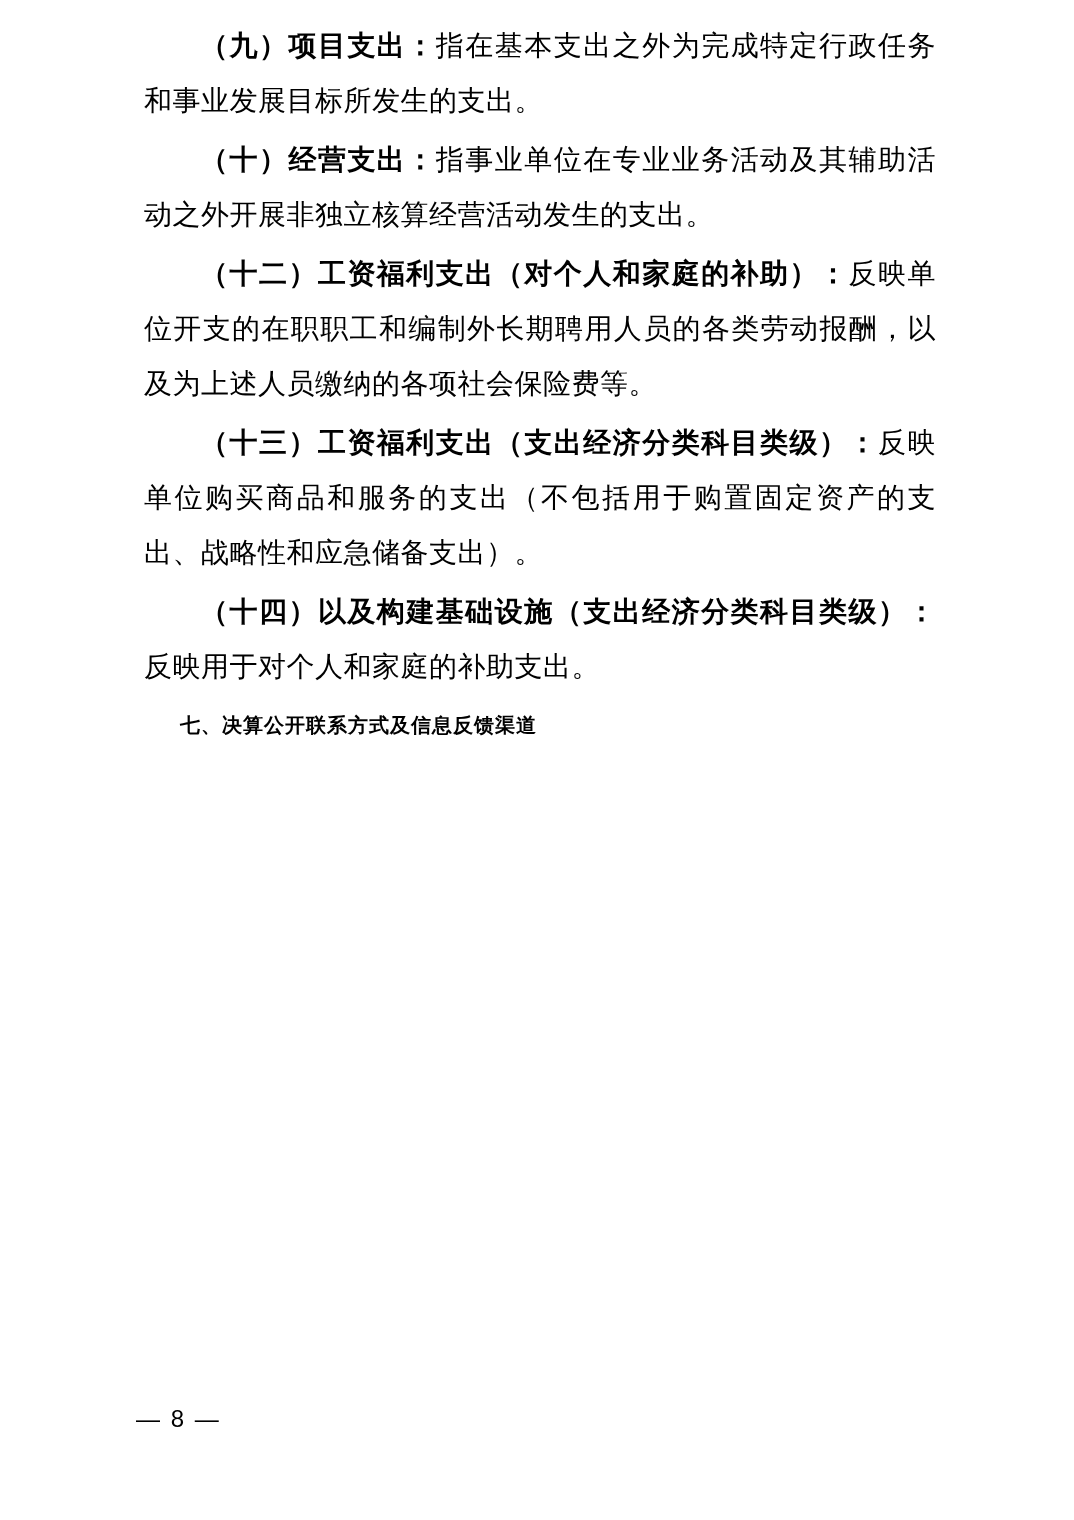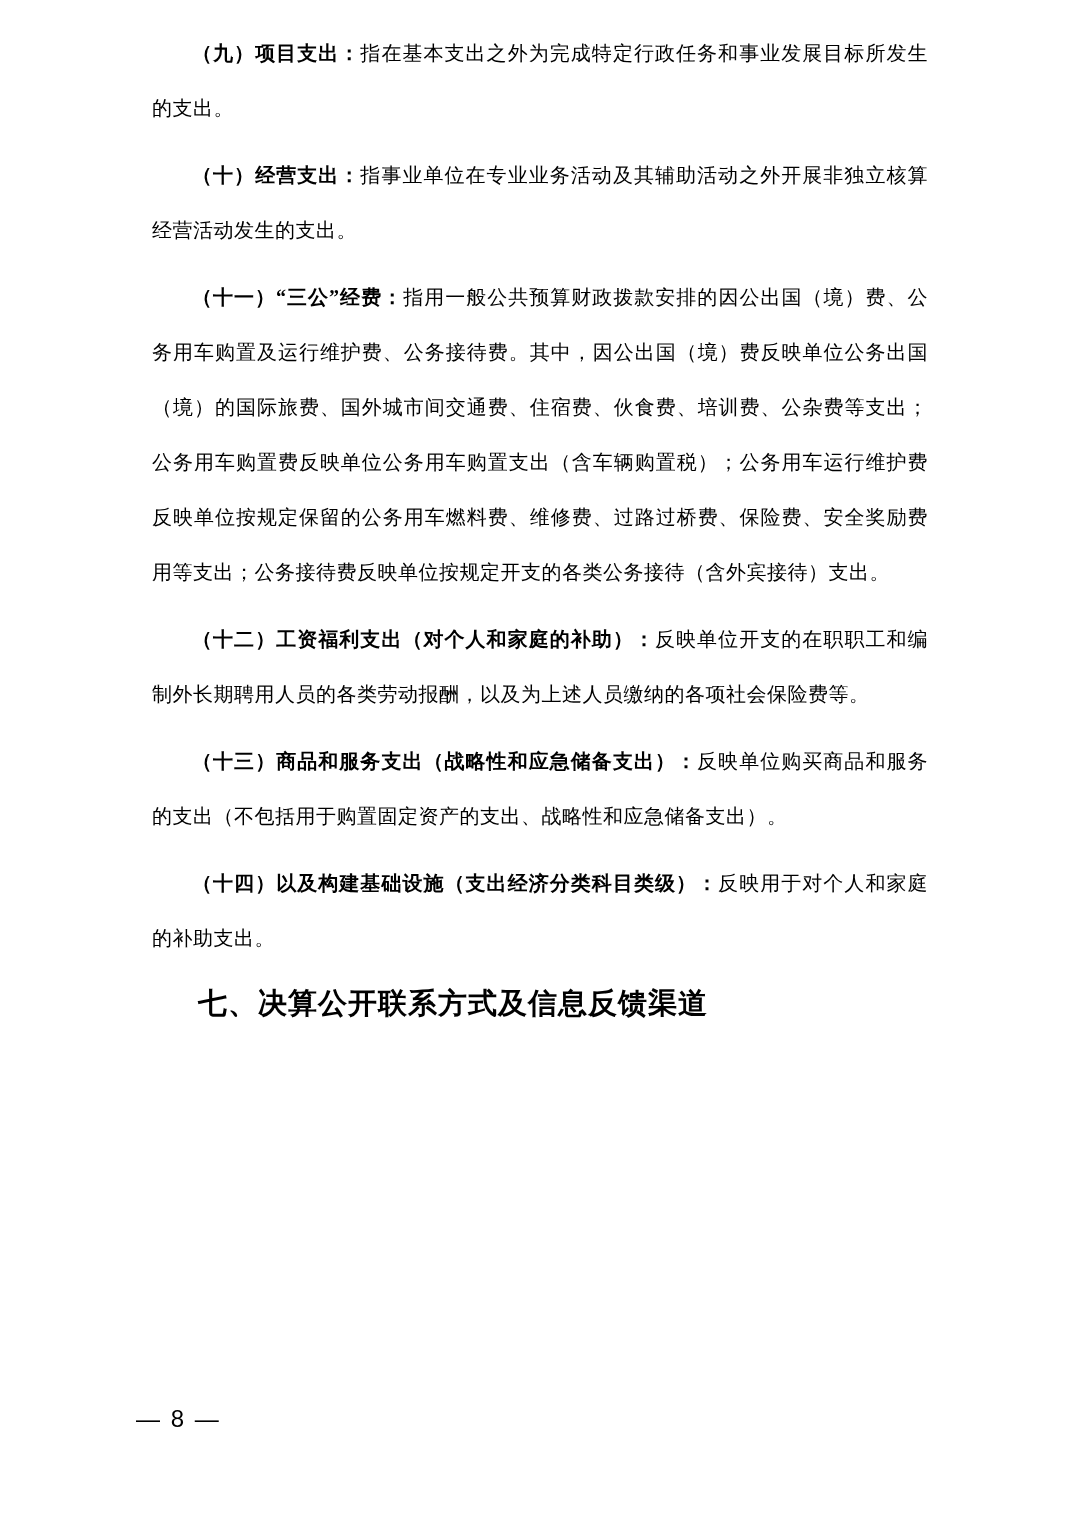--- a/index.html
+++ b/index.html
@@ -12,38 +12,38 @@
     height: 1520px;
     position: relative;
     font-family: "Liberation Serif", "DejaVu Serif", serif;
     color: #000000;
     overflow: hidden;
   }
   .doc-content {
     padding: 14px 134px 0 140px; 
   }
   p.para {
-    margin: 12px;
-    font-size: 20px;
+    margin: 4px;
+    font-size: 28px;
     line-height: 55px;
     text-align: justify;
     text-indent: 2em;
     letter-spacing: 0.5px;
     word-break: break-all;
   }
   p.para .lead {
     font-weight: 700;
   }
   p.section-heading {
     margin: 0;
-    font-size: 29px;
+    font-size: 20px;
     line-height: 55px;
     font-weight: 700;
     text-indent: 2em;
-    font-family: Liberation Mono, monospace;
+    font-family: Liberation Sans, sans-serif;
     letter-spacing: 1px;
   }
   .page-number {
     position: absolute;
     left: 136px;
     top: 1404px;
     font-size: 24px;
     line-height: 30px;
     font-family: "Liberation Sans", "DejaVu Sans", sans-serif;
     letter-spacing: 2px;
@@ -51,25 +51,24 @@
 </style>
 </head>
 <body>
 
 <div class="doc-content">
 
   <p class="para"><span class="lead">（九）项目支出：</span><span class="body-text">指在基本支出之外为完成特定行政任务和事业发展目标所发生的支出。</span></p>
 
   <p class="para"><span class="lead">（十）经营支出：</span><span class="body-text">指事业单位在专业业务活动及其辅助活动之外开展非独立核算经营活动发生的支出。</span></p>
 
-  <p class="para"><span class="lead">（十一）“三公”经费：</span><span class="body-text">指用一般公共预算财政拨款安排的因公出国（境）费、公务用车购置及运行维护费、公务接待费。其中，因公出国（境）费反映单位公务出国（境）的国际旅费、国外城市间交通费、住宿费、伙食费、培训费、公杂费等支出；公务用车购置费反映单位公务用车购置支出（含车辆购置税）；公务用车运行维护费反映单位按规定保留的公务用车燃料费、维修费、过路过桥费、保险费、安全奖励费用等支出；公务接待费反映单位按规定开支的各类公务接待（含外宾接待）支出。</span></p>
 
   <p class="para"><span class="lead">（十二）工资福利支出（对个人和家庭的补助）：</span><span class="body-text">反映单位开支的在职职工和编制外长期聘用人员的各类劳动报酬，以及为上述人员缴纳的各项社会保险费等。</span></p>
 
-  <p class="para"><span class="lead">（十三）商品和服务支出（战略性和应急储备支出）：</span><span class="body-text">反映单位购买商品和服务的支出（不包括用于购置固定资产的支出、战略性和应急储备支出）。</span></p>
+  <p class="para"><span class="lead">（十三）工资福利支出（支出经济分类科目类级）：</span><span class="body-text">反映单位购买商品和服务的支出（不包括用于购置固定资产的支出、战略性和应急储备支出）。</span></p>
 
   <p class="para"><span class="lead">（十四）以及构建基础设施（支出经济分类科目类级）：</span><span class="body-text">反映用于对个人和家庭的补助支出。</span></p>
 
 
   <p class="section-heading">七、决算公开联系方式及信息反馈渠道</p>
 
 </div>
 
 <div class="page-number">— 8 —</div>
 

